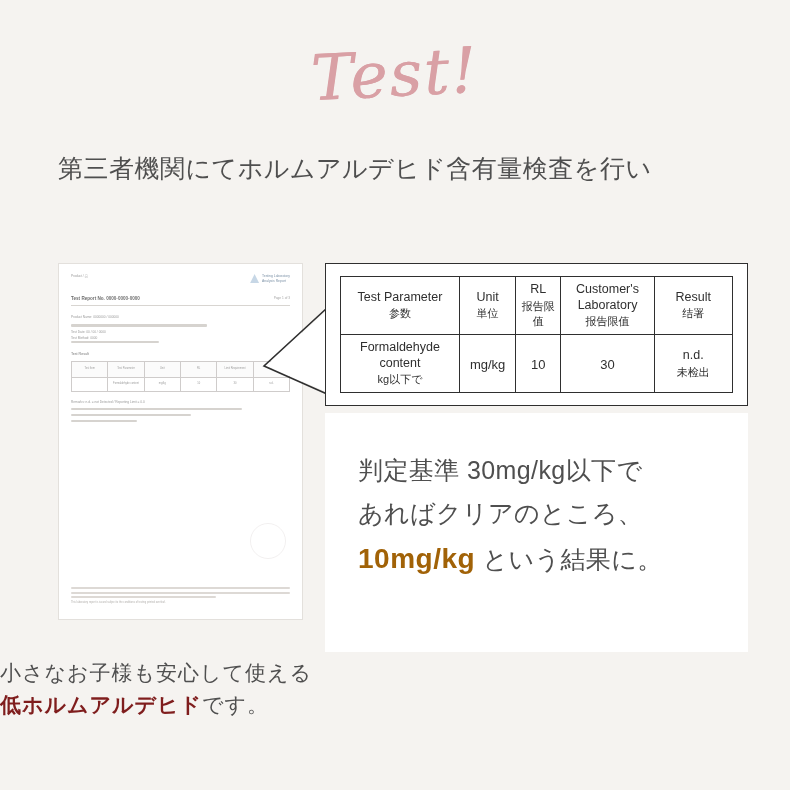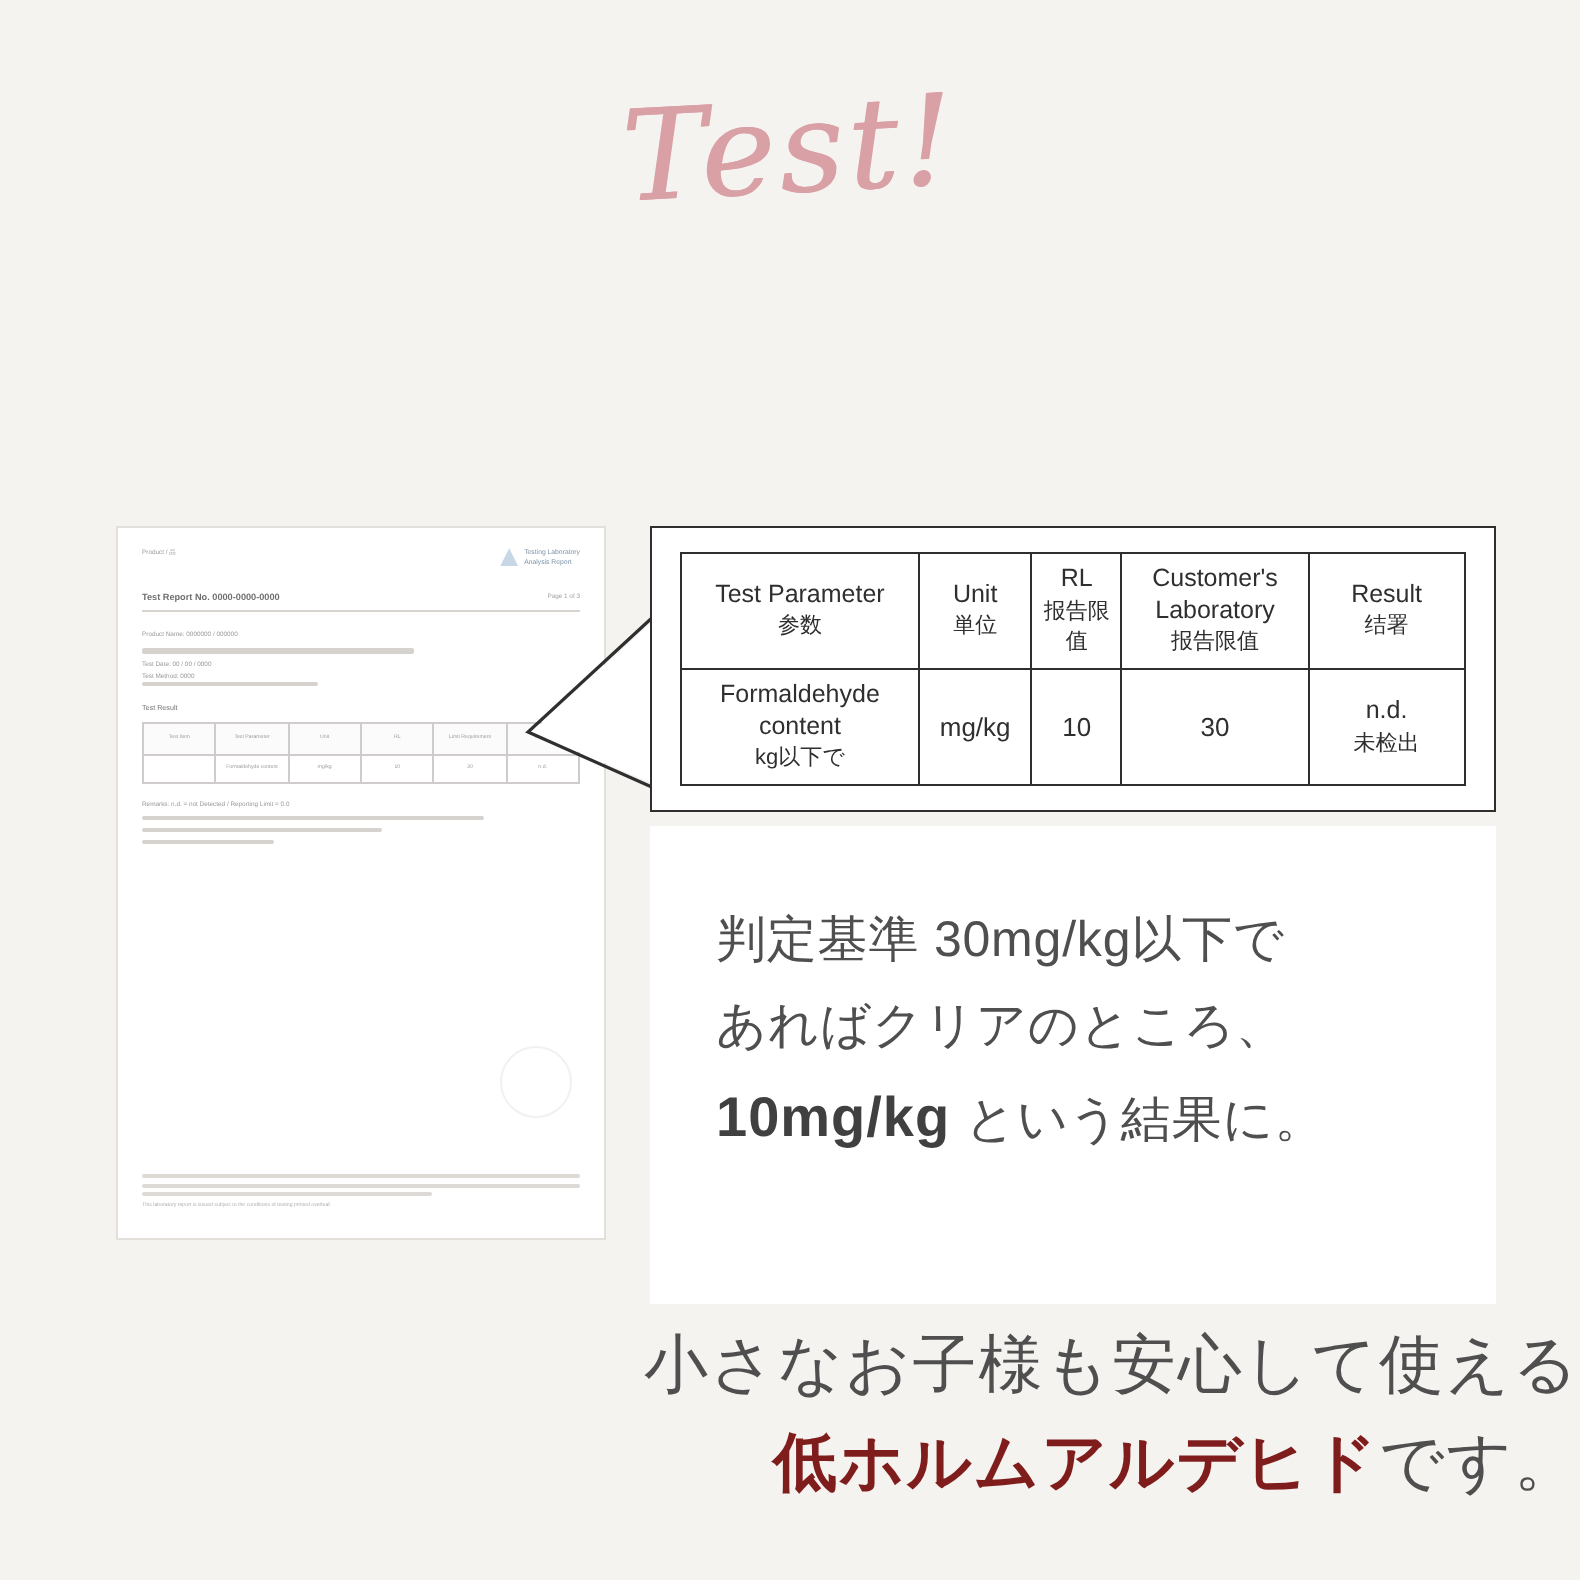--- a/index.html
+++ b/index.html
@@ -221,54 +221,55 @@
     box-sizing: border-box;
     padding: 36px 28px 0 33px;
   }
   .result-text {
     font-size: 25px;
     line-height: 1.72;
     letter-spacing: 0.4px;
     color: #4f4f4f;
   }
   .highlight {
-    color: #404040;
+    color: #a16207;
     font-weight: bold;
     font-size: 28px;
     letter-spacing: 0.5px;
   }
 
   
   .footer-copy {
     position: absolute;
     left: 0;
     top: 658px;
     width: 100%;
-    text-align: right;
-    font-size: 32px;
+    text-align: left;
+    font-size: 21px;
     line-height: 1.52;
     letter-spacing: 1px;
     color: #4f4f4f;
     font-family: Liberation Serif, serif;
   }
   .footer-copy .pink {
     color: #7f1d1d;
     font-weight: bold;
   }
 </style>
 </head>
 <body>
 
 <div class="page">
 
   <div class="title-wrap">
     <span class="title">Test!</span>
   </div>
 
   <div class="lead">
+    <div>第三者機関にてホルムアルデヒド含有量検査を行い</div>
   </div>
 
   <div class="cert">
     <div class="cert-inner">
       <div class="cert-head">
         <span>Product / 品</span>
         <span class="cert-logo">
           <span class="cert-logo-mark"></span>
           <span class="cert-logo-text">
             <span>Testing Laboratory</span><br>

